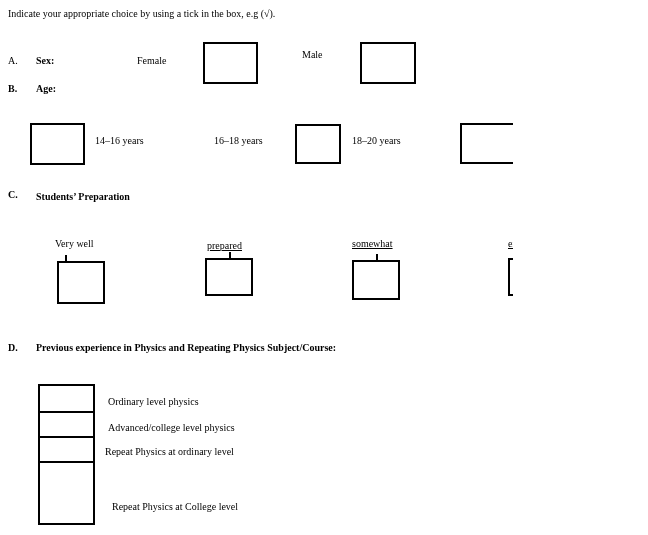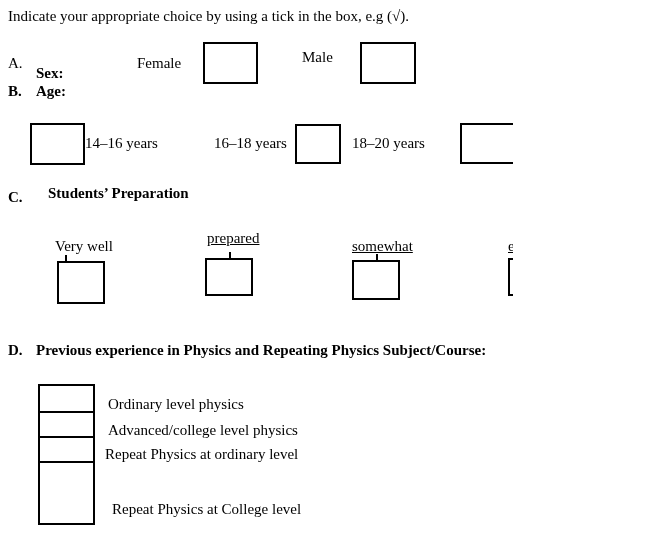--- a/index.html
+++ b/index.html
@@ -4,21 +4,21 @@
 <style>
   * { box-sizing: border-box; }
   html, body { margin: 0; padding: 0; background: #ffffff; }
   .page {
     position: relative;
     width: 513px;
     height: 535px;
     background: #ffffff;
     color: #000000;
     font-family: "Liberation Serif", "DejaVu Serif", serif;
-    font-size: 15px;
+    font-size: 10px;
     overflow: hidden;
   }
   .abs { position: absolute; white-space: nowrap; }
   .bold { font-weight: bold; }
   .underline { text-decoration: underline; }
   .box {
     position: absolute;
     border: 2px solid #000;
     background: #fff;
   }
@@ -41,44 +41,44 @@
   .dcell + .dcell { margin-top: -2px; }
 </style>
 </head>
 <body>
 
 <div class="page">
 
   <div class="abs" style="left:8px; top:8px;">Indicate your appropriate choice by using  a tick in the box, e.g  (√).</div>
 
   <span class="abs" style="left:8px; top:55px;">A.</span>
-  <span class="abs bold" style="left:36px; top:55px;margin-top:10px;">Sex:</span>
+  <span class="abs bold" style="left:36px; top:55px;">Sex:</span>
   <span class="abs" style="left:137px; top:55px;">Female</span>
   <div class="box" style="left:203px; top:42px; width:55px; height:42px;"></div>
   <span class="abs" style="left:302px; top:49px;">Male</span>
   <div class="box" style="left:360px; top:42px; width:56px; height:42px;"></div>
 
   <span class="abs bold" style="left:8px; top:83px;">B.</span>
   <span class="abs bold" style="left:36px; top:83px;">Age:</span>
 
   <div class="box" style="left:30px; top:123px; width:55px; height:42px;"></div>
-  <span class="abs" style="left:85px; top:135px;">14–16 years</span>
+  <span class="abs" style="left:95px; top:135px;">14–16 years</span>
 
   <span class="abs" style="left:214px; top:135px;">16–18 years</span>
   <div class="box" style="left:295px; top:124px; width:46px; height:40px;"></div>
 
   <span class="abs" style="left:352px; top:135px;text-align:center;">18–20 years</span>
   <div class="box" style="left:460px; top:123px; width:55px; height:41px;"></div>
 
 
   <span class="abs bold" style="left:8px; top:189px;">C.</span>
-  <span class="abs bold" style="left:36px; top:185px;margin-left:12px;">Students’ Preparation</span>
+  <span class="abs bold" style="left:36px; top:191px;">Students’ Preparation</span>
 
   <span class="abs" style="left:55px; top:238px;">Very well</span>
-  <span class="abs underline" style="left:207px; top:230px;">prepared</span>
+  <span class="abs underline" style="left:207px; top:240px;">prepared</span>
   <span class="abs underline" style="left:352px; top:238px;">somewhat</span>
   <span class="abs underline" style="left:508px; top:238px;">experience</span>
 
   <div class="box" style="left:57px; top:261px; width:48px; height:43px;"></div>
   <div class="notch" style="left:65px; top:255px; height:7px;"></div>
 
   <div class="box" style="left:205px; top:258px; width:48px; height:38px;"></div>
   <div class="notch" style="left:229px; top:252px; height:7px;"></div>
 
   <div class="box" style="left:352px; top:260px; width:48px; height:40px;"></div>

